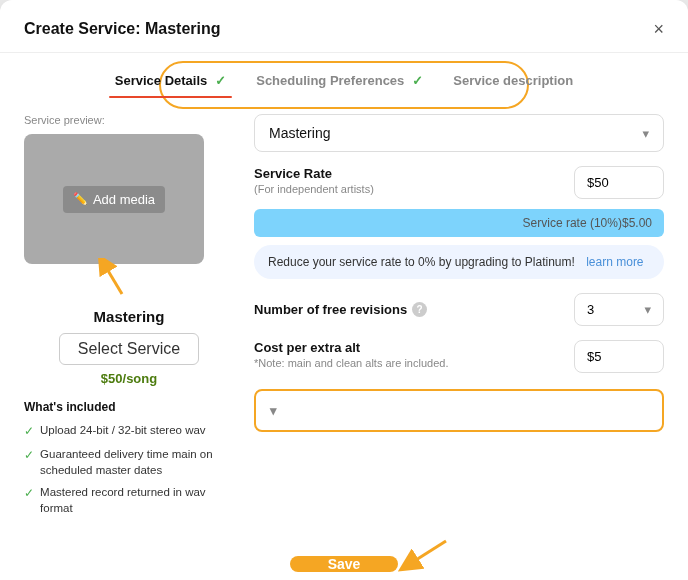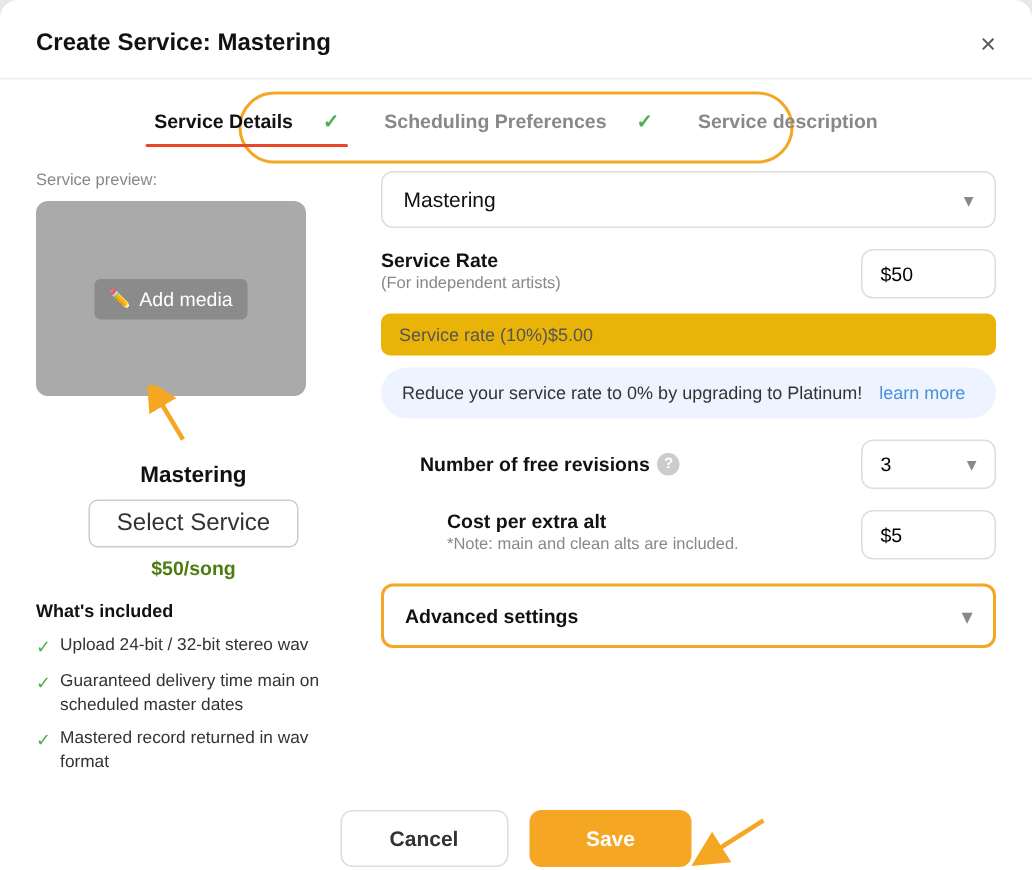--- a/index.html
+++ b/index.html
@@ -61,21 +61,21 @@
       border-radius: 28px;
       pointer-events: none;
     }
     .tab {
       font-size: 13px;
       font-weight: 600;
       color: #888;
       cursor: pointer;
       display: flex;
       align-items: center;
-      gap: 20px;
+      gap: 8px;
       padding: 4px 6px;
       position: relative;
     }
     .tab.active {
       color: #111;
     }
     .tab.active::after {
       content: '';
       position: absolute;
       bottom: -6px;
@@ -221,25 +221,25 @@
     }
     .rate-input {
       border: 1.5px solid #ddd;
       border-radius: 8px;
       padding: 8px 12px;
       font-size: 13px;
       width: 90px;
       text-align: left;
     }
     .service-rate-info {
-      background: #eab308;
+      background: #7dd3fc;
       border-radius: 6px;
       padding: 7px 12px;
       display: flex;
-      justify-content: flex-start;
+      justify-content: flex-end;
       align-items: center;
       font-size: 12px;
       color: #555;
       margin-bottom: 8px;
     }
     .service-rate-info .rate-val {
       font-size: 12px;
       color: #555;
       font-weight: 500;
     }
@@ -265,21 +265,20 @@
       align-items: center;
       margin-bottom: 14px;
     }
     .revisions-label {
       display: flex;
       align-items: center;
       gap: 5px;
       font-size: 13px;
       font-weight: 600;
       color: #111;
-      margin-left: 26px;
     }
     .info-icon {
       width: 15px;
       height: 15px;
       border-radius: 50%;
       background: #ccc;
       color: #fff;
       font-size: 10px;
       display: inline-flex;
       align-items: center;
@@ -292,21 +291,21 @@
       align-items: center;
       gap: 4px;
       border: 1.5px solid #ddd;
       border-radius: 8px;
       padding: 8px 12px;
       font-size: 13px;
       width: 90px;
       cursor: pointer;
       justify-content: space-between;
     }
-    .extra-alt-section { margin-bottom: 14px; margin-left: 44px; }
+    .extra-alt-section { margin-bottom: 14px; }
     .extra-alt-row {
       display: flex;
       justify-content: space-between;
       align-items: flex-start;
     }
     .advanced-settings {
       display: flex;
       align-items: center;
       justify-content: space-between;
       border: 2px solid #F5A623;
@@ -333,26 +332,27 @@
       padding: 10px 32px;
       font-size: 14px;
       font-weight: 600;
       cursor: pointer;
       color: #333;
     }
     .save-btn {
       background: #F5A623;
       border: none;
       border-radius: 8px;
-      padding: 10px 38px;
+      padding: 0 38px;
       font-size: 14px;
       font-weight: 700;
       color: #fff;
       cursor: pointer;
       position: relative;
+      margin-top: 16px;
     }
     .arrow-save {
       position: absolute;
       right: -54px;
       bottom: -4px;
     }
     .chevron {
       font-size: 13px;
       color: #888;
     }
@@ -465,28 +465,26 @@
         <div class="extra-alt-row">
           <div>
             <div class="section-label">Cost per extra alt</div>
             <div class="section-sublabel">*Note: main and clean alts are included.</div>
           </div>
           <input class="rate-input" type="text" value="$5" style="">
         </div>
       </div>
 
       <div class="advanced-settings">
-        <span>Advanced settings</span>
         <span class="chevron">▾</span>
       </div>
     </div>
   </div>
 
   <div class="modal-footer">
-    <button class="cancel-btn">Cancel</button>
     <button class="save-btn">
       <span>Save</span>
       
       <div class="arrow-save">
         <svg width="54" height="40" viewBox="0 0 54 40">
           <defs>
             <marker id="arrowhead2" markerWidth="8" markerHeight="8" refX="4" refY="4" orient="auto">
               <polygon points="0 0, 8 4, 0 8" fill="#F5A623"></polygon>
             </marker>
           </defs>

